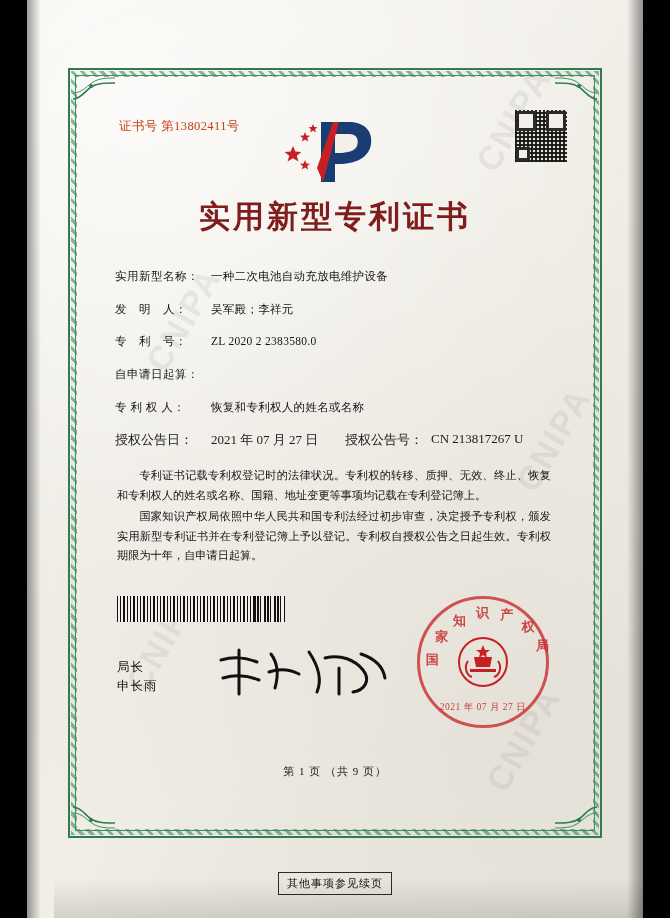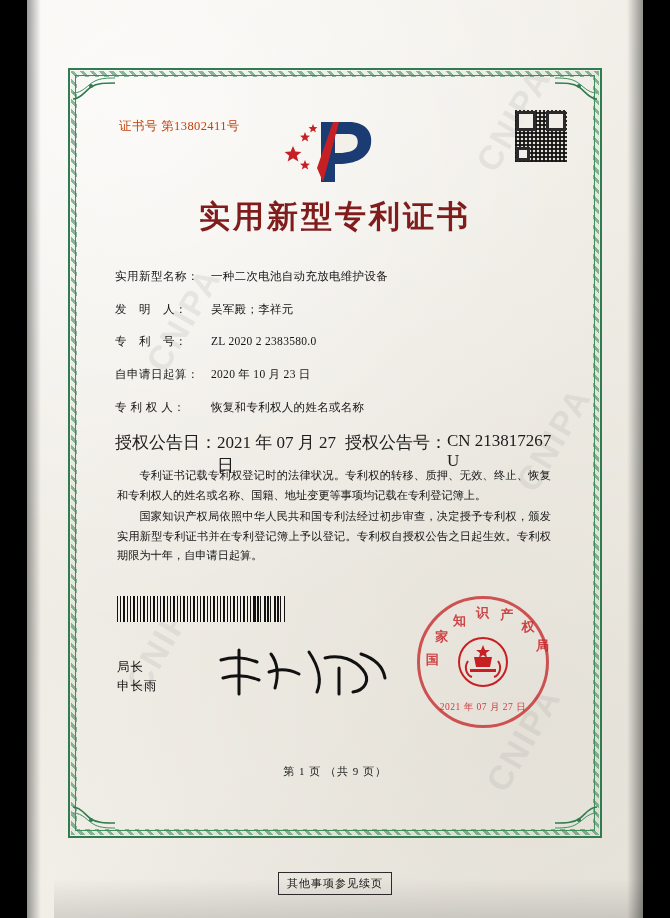--- a/index.html
+++ b/index.html
@@ -160,21 +160,21 @@
   }
   .row .val {
     flex: 1 1 auto;
     letter-spacing: 0.3px;
   }
   .row .val .sub2 { display: block; }
 
   .dual {
     display: flex;
     margin-bottom: 23px;
-    font-size: 17px;
+    font-size: 13px;
   }
   .dual .left { flex: 0 0 230px; display: flex; }
   .dual .left .lbl { flex: 0 0 96px; white-space: pre; }
   .dual .right { flex: 1 1 auto; display: flex; }
   .dual .right .lbl { flex: 0 0 86px; white-space: pre; }
 
   .para {
     position: absolute;
     left: 22px; top: 370px;
     width: 434px;
@@ -360,21 +360,20 @@
         <div class="row">
           <div class="lbl">发　明　人：</div>
           <div class="val">吴军殿；李祥元</div>
         </div>
         <div class="row">
           <div class="lbl">专　利　号：</div>
           <div class="val">ZL 2020 2 2383580.0</div>
         </div>
         <div class="row">
           <div class="lbl">自申请日起算：</div>
-          <div class="val">2020 年 10 月 23 日</div>
         </div>
         <div class="row">
           <div class="lbl">专 利 权 人：</div>
           <div class="val">恢复和专利权人的姓名或名称</div>
         </div>
 
         <div class="dual">
           <div class="left">
             <div class="lbl">授权公告日：</div>
             <div class="val">2021 年 07 月 27 日</div>

